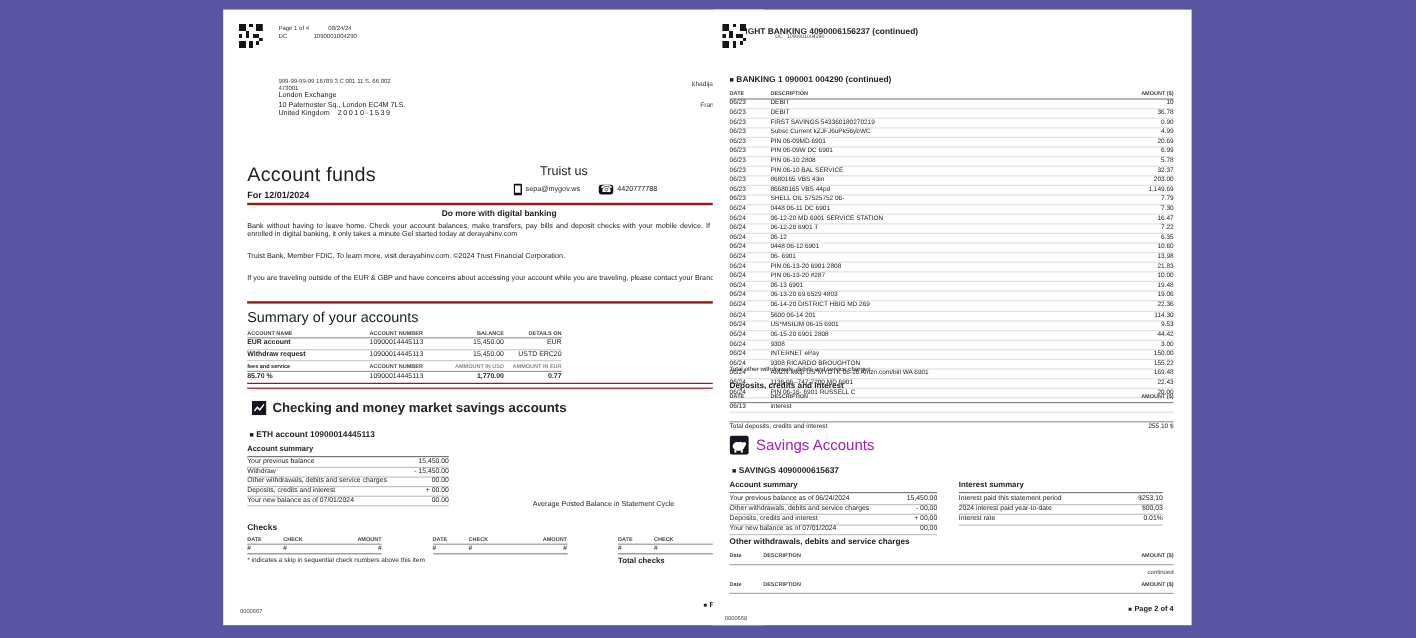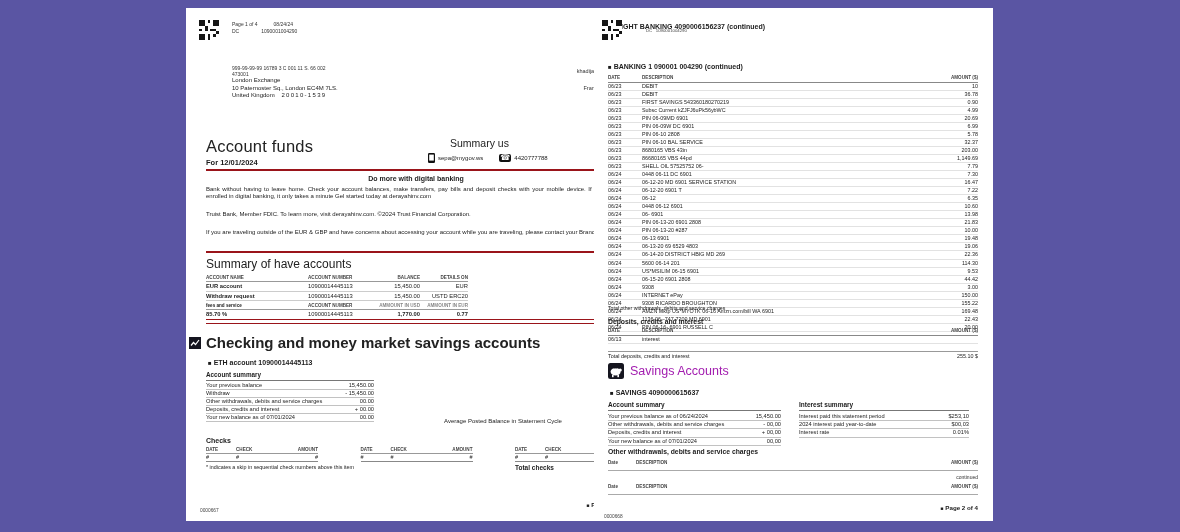--- a/index.html
+++ b/index.html
@@ -36,21 +36,21 @@
   .lp-banner{left:20px;right:10px;top:167px;text-align:center;font-size:7px;font-weight:bold;}
   .lp-para{left:20px;right:10px;font-size:6px;line-height:7.2px;text-align:justify;color:#222;}
   .lp-sec-title{left:20px;font-size:12px;color:#222;}
   .stable{left:20px;width:262px;font-size:5.8px;}
   .stable .hrow{display:flex;font-size:4.6px;font-weight:bold;color:#444;border-bottom:1px solid #999;padding-bottom:1px;}
   .stable .drow{display:flex;border-bottom:1px solid #ccc;height:8.5px;line-height:8.5px;}
   .c-name{width:102px;}
   .c-num{width:70px;}
   .c-bal{width:42px;text-align:right;}
   .c-det{flex:1;text-align:right;}
-  .sec-head{left:3px;display:flex;align-items:center;gap:5px;font-size:15px;font-weight:bold;color:#222;}
+  .sec-head{left:24px;display:flex;align-items:center;gap:5px;font-size:11px;font-weight:bold;color:#222;}
   .bullet-line{left:22px;font-size:7px;font-weight:bold;}
   .bullet-line .sq{font-size:6px;margin-right:2px;}
   .acct-sum{left:20px;width:168px;}
   .acct-sum .ast{font-size:6.3px;font-weight:bold;border-bottom:1px solid #777;padding-bottom:1.5px;margin-bottom:1px;}
   .kv-row{display:flex;justify-content:space-between;border-bottom:1px solid #c2c2c2;height:7.2px;line-height:7.2px;font-size:5.7px;}
   .kv-row .val{text-align:right;}
   .avg-line{left:258px;right:10px;display:flex;justify-content:space-between;font-size:6px;}
   .checks{left:20px;right:9px;}
   .checks-title{font-size:7px;font-weight:bold;margin-bottom:3px;}
   .checks-groups{display:flex;justify-content:space-between;}
@@ -133,41 +133,41 @@
 
   <div class="abs lp-recipient">
     <div>khadija El karroudi</div>
     <div class="country">France, 445514</div>
   </div>
 
   <div class="abs lp-title">Account funds</div>
   <div class="abs lp-subtitle">For 12/01/2024</div>
 
   <div class="abs lp-contact">
-    <div class="ch">Summary us</div>
+    <div class="ch">Truist us</div>
     <div class="contact-row">
       <svg width="7" height="10" viewBox="0 0 7 10">
           <rect width="7" height="10" rx="1.2" fill="#111"></rect>
           <rect x="1.2" y="1.6" width="4.6" height="6" fill="#fff"></rect>
         </svg>
       <span>sepa@mygov.ws</span>
       <span class="gap"></span>
       <span class="tel-glyph">☎</span>
       <span>4420777788</span>
     </div>
   </div>
 
   <div class="abs rule" style="top:161px;"></div>
   <div class="abs lp-banner">Do more with digital banking</div>
   <div class="abs lp-para" style="top:178px;">Bank without having to leave home. Check your account balances, make transfers, pay bills and deposit checks with your mobile device. If you are not enrolled in digital banking, it only takes a minute Gel started today at derayahinv.com</div>
   <div class="abs lp-para" style="top:203px;">Truist Bank, Member FDIC. To learn more, visit derayahinv.com. ©2024 Trust Financial Corporation.</div>
   <div class="abs lp-para" style="top:221px;">If you are traveling outside of the EUR &amp; GBP and have concerns about accessing your account while you are traveling, please contact your Branch Banker.</div>
   <div class="abs rule" style="top:243px;"></div>
 
-  <div class="abs lp-sec-title" style="top:249px;">Summary of have accounts</div>
+  <div class="abs lp-sec-title" style="top:249px;">Summary of your accounts</div>
 
   <div class="abs stable" style="top:267px;">
     <div class="hrow">
       <span class="c-name">ACCOUNT NAME</span>
       <span class="c-num">ACCOUNT NUMBER</span>
       <span class="c-bal">BALANCE</span>
       <span class="c-det">DETAILS ON</span>
     </div>
     <div>
 

